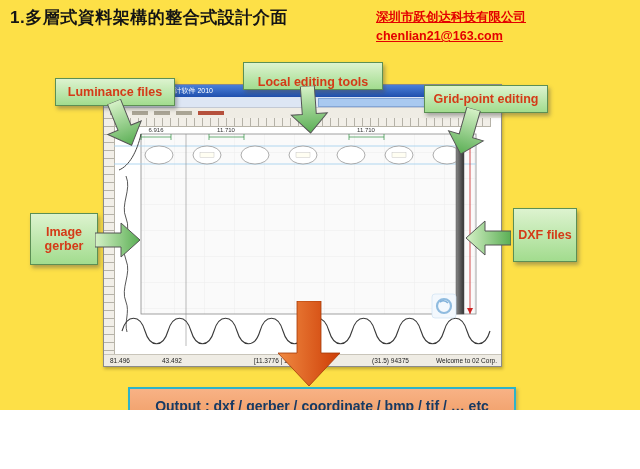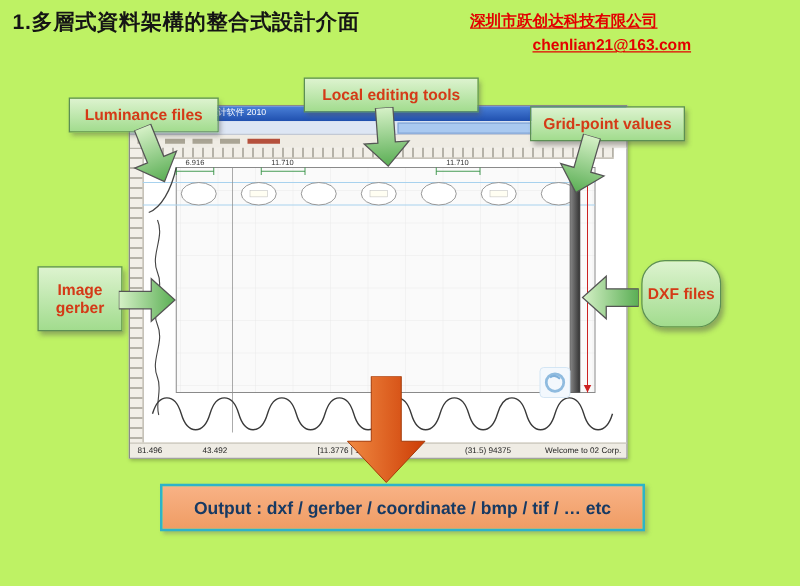--- a/index.html
+++ b/index.html
@@ -1,21 +1,21 @@
 <!DOCTYPE html>
 <html><head>
 <meta charset="utf-8">
 <style>
   html,body{margin:0;padding:0;}
   body{font-family:"Liberation Sans",sans-serif;background:#fff;}
-  .slide{position:relative;width:640px;height:469px;background:#bef264;overflow:hidden;}
+  .slide{position:relative;width:640px;height:410px;background:#fde047;overflow:hidden;}
 
   .slide-title{position:absolute;left:10px;top:6px;font-size:17px;font-weight:700;color:#151515;letter-spacing:.5px;margin:0;}
   .contact{position:absolute;left:376px;top:8px;color:#e30000;font-size:12.5px;font-weight:700;line-height:1.55;text-decoration:underline;}
-  .contact .email{margin-left:50px;}
+  .contact .email{}
 
   
   .appwin{position:absolute;left:103px;top:84px;width:397px;height:281px;background:#fff;border:1px solid #8a8a8a;box-shadow:1px 2px 3px rgba(0,0,0,.25);z-index:1;}
   .titlebar{height:12px;background:linear-gradient(180deg,#4a80d8,#1f4fae);color:#fff;font-size:7px;line-height:12px;padding-left:4px;white-space:nowrap;display:flex;align-items:center;gap:4px;}
   .app-icon{display:inline-block;width:6px;height:6px;background:#d7e6ff;border:1px solid #9db9e8;}
   .toolbar{height:10px;background:#dde6f4;border-bottom:1px solid #c3c9d4;position:relative;}
   .tb-blue{position:absolute;left:54%;top:1px;width:45%;height:7px;background:#a9c9f0;border:1px solid #84a6d6;}
   .menubar{height:10px;background:#efece4;border-bottom:1px solid #d0cdc2;display:flex;align-items:center;gap:6px;padding-left:6px;}
   .mdash{width:16px;height:3.5px;background:#a9a494;}
   .mdash.red{width:26px;background:#b5503c;}
@@ -25,24 +25,24 @@
   .drawing{position:absolute;left:10px;top:8px;}
   .statusbar{position:absolute;left:0;bottom:0;width:100%;height:11px;background:#efece4;border-top:1px solid #c9c5ba;font-size:6.5px;color:#222;}
   .statusbar span{position:absolute;top:1.5px;white-space:nowrap;}
   .sb-x{left:6px;} .sb-y{left:58px;} .sb-coords{left:150px;} .sb-val{left:268px;} .sb-msg{right:4px;}
 
   
   .callout{position:absolute;display:flex;align-items:center;justify-content:center;text-align:center;
     background:linear-gradient(180deg,#ddf3cf,#a2dc8e);border:1px solid #5c8f54;
     box-shadow:2px 3px 4px rgba(80,80,80,.45);color:#d43a17;font-weight:700;font-size:12.5px;line-height:1.15;z-index:3;}
   .co-lum{left:55px;top:78px;width:118px;height:26px;}
-  .co-loc{left:243px;top:62px;width:138px;height:26px;}
+  .co-loc{left:243px;top:62px;width:138px;height:26px;align-items:flex-end;}
   .co-grid{left:424px;top:85px;width:122px;height:26px;}
   .co-img{left:30px;top:213px;width:66px;height:50px;}
-  .co-dxf{left:513px;top:208px;width:62px;height:52px;border-radius:19px;}
+  .co-dxf{left:513px;top:208px;width:62px;height:52px;}
 
   .garrow{position:absolute;z-index:3;}
   .a-lum{left:103px;top:100px;transform:rotate(-22deg);}
   .a-loc{left:289px;top:86px;transform:rotate(-4deg);}
   .a-grid{left:447px;top:108px;transform:rotate(16deg);}
   .a-img{left:95px;top:221px;}
   .a-dxf{left:465px;top:219px;}
 
   .orange-arrow{position:absolute;left:277px;top:301px;z-index:3;}
 
@@ -168,21 +168,21 @@
     </div>
   </div>
 
   <div class="callout co-lum">
     <span>Luminance files</span>
   </div>
   <div class="callout co-loc">
     <span>Local editing tools</span>
   </div>
   <div class="callout co-grid">
-    <span>Grid-point values</span>
+    <span>Grid-point editing</span>
   </div>
   <div class="callout co-img">
     <span>Image gerber</span>
   </div>
   <div class="callout co-dxf">
     <span>DXF files</span>
   </div>
 
   <svg class="garrow a-lum" width="40" height="48" viewBox="0 0 40 48">
     <polygon points="13,0 27,0 27,28 38,28 20,47 2,28 13,28" fill="url(#gGreen)" stroke="#555" stroke-width="1"></polygon>

